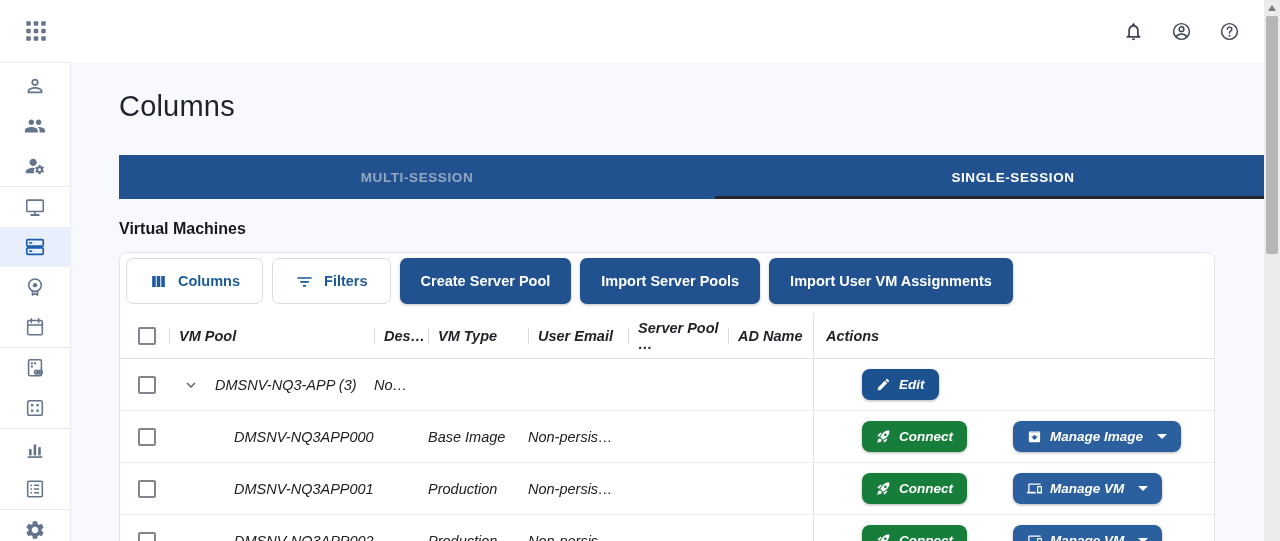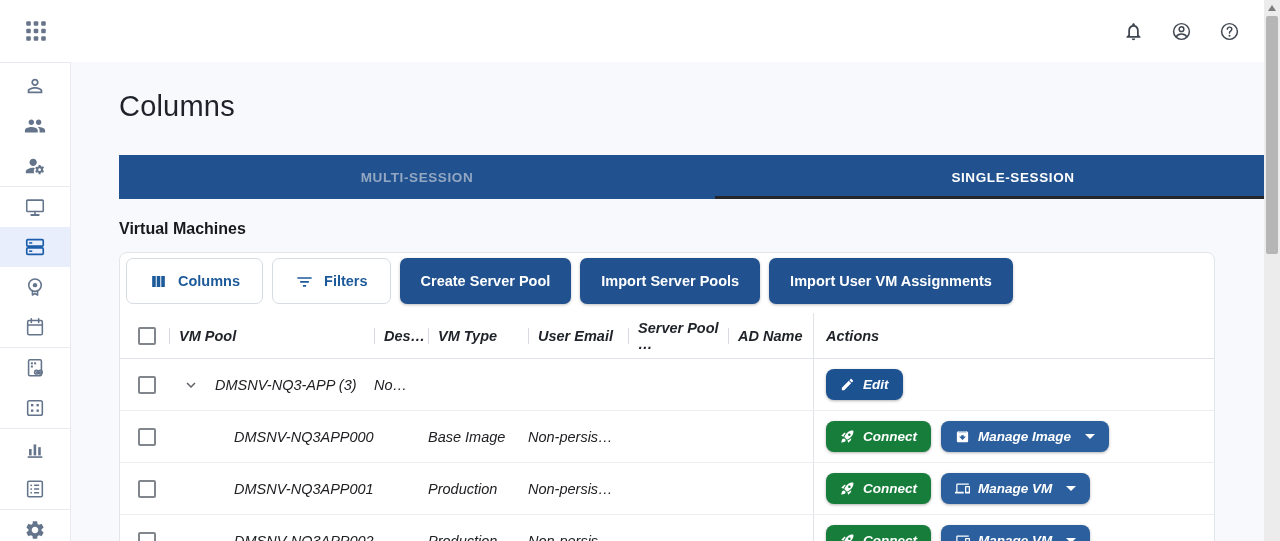--- a/index.html
+++ b/index.html
@@ -76,21 +76,21 @@
   .checkbox { width: 18px; height: 18px; border: 2px solid #80868b; border-radius: 2px; background: #fff; cursor: pointer; flex: 0 0 auto; }
   .cell-actions { border-left: 1px solid #e0e3e8; padding-left: 12px; display: flex; gap: 10px; align-items: center; height: 100%; }
   .expander { width: 20px; height: 20px; margin-right: 14px; display: flex; align-items: center; justify-content: center; cursor: pointer; flex: 0 0 auto; }
   .expander svg { width: 18px; height: 18px; fill: #5f6368; }
   .indent { width: 53px; flex: 0 0 auto; }
   .pool-cell { padding-left: 12px; }
 
   
   .abtn { display: inline-flex; align-items: center; gap: 8px; height: 31px; border-radius: 8px;
     color: #fff; font-size: 13.5px; font-weight: 700; padding: 0 14px; cursor: pointer;
-    box-shadow: 0 1px 3px rgba(0,0,0,.3); white-space: nowrap; }
+    box-shadow: 0 1px 3px rgba(0,0,0,.3); white-space: nowrap; margin-left: 36px; }
   .abtn svg { width: 15px; height: 15px; fill: #fff; }
   .abtn-edit { background: #1d5291; }
   .abtn-connect { background: #177d3b; }
   .abtn-manage { background: #2b5f9e; }
   .caret { width: 0; height: 0; border-left: 5px solid transparent; border-right: 5px solid transparent;
     border-top: 5px solid #fff; margin-left: 6px; }
 </style>
 </head>
 <body>
 

